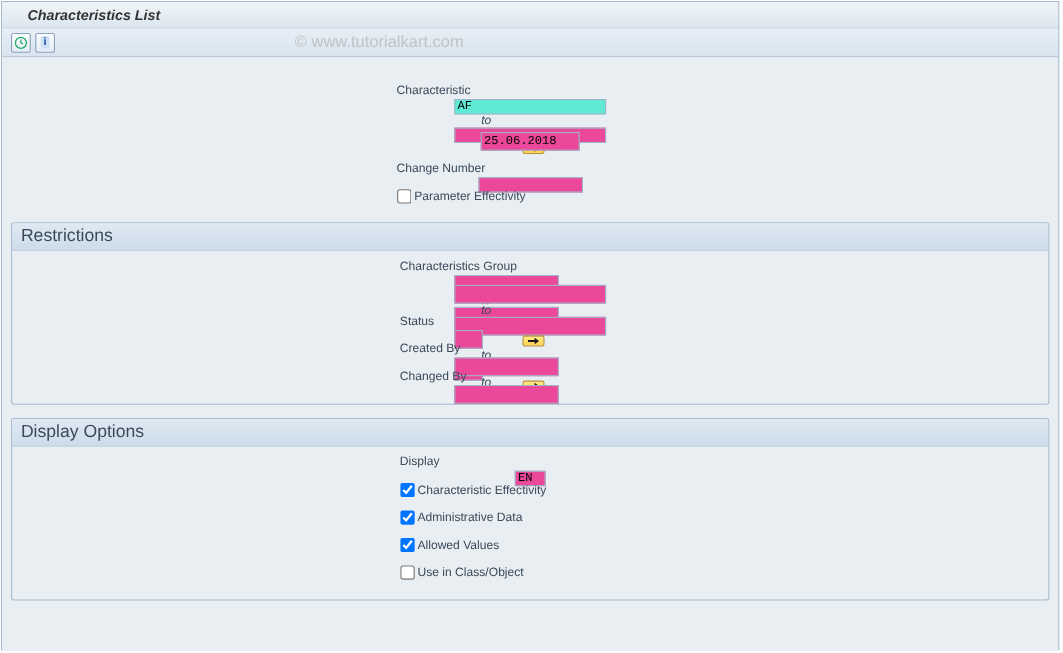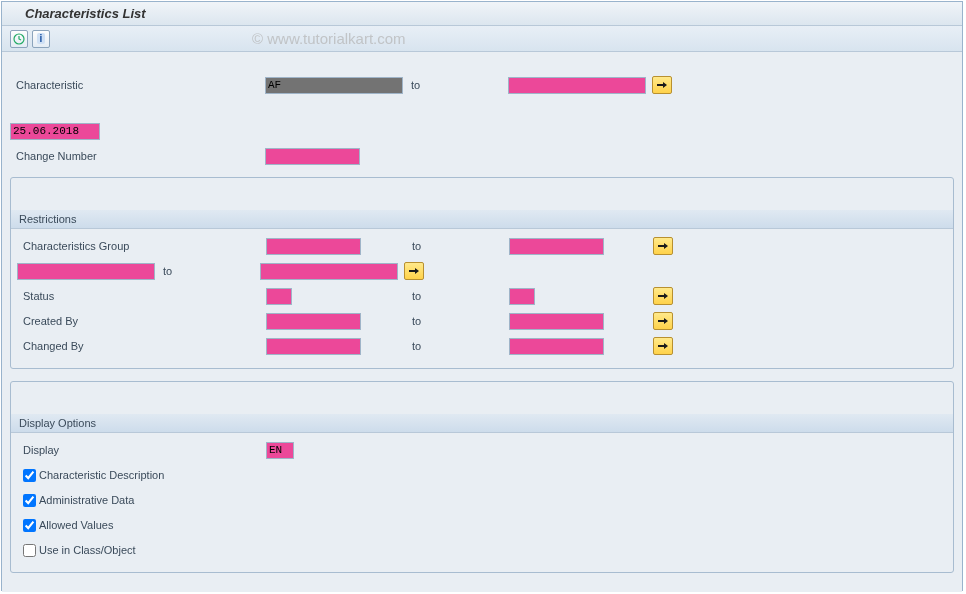--- a/index.html
+++ b/index.html
@@ -46,62 +46,64 @@
   background: linear-gradient(to bottom, #fdfdfd, #e4ecf4);
   border-radius: 2px;
   display: inline-flex;
   align-items: center;
   justify-content: center;
   cursor: pointer;
   font-size: 10px;
 }
 .watermark {
   position: absolute;
-  left: 250px;
+  left: 266px;
   top: 4px;
   color: rgba(180,180,180,0.7);
   font-size: 15px;
   pointer-events: none;
 }
 .content {
   background: #e9eef3;
   padding: 8px 8px;
   height: calc(100% - 48px);
 }
 .field-row {
   display: flex;
   align-items: center;
   margin-bottom: 3px;
   height: 22px;
+  flex-direction: column;
 }
 .field-row.mb-large { margin-bottom: 24px; }
 .field-label {
   width: 255px;
   padding: 2px 6px;
   color: #3a4a5a;
   background: transparent;
 }
 .sel-input {
   height: 17px;
   border: 1px solid #9fb4c8;
   background: #ec4899;
   font-family: "Courier New", monospace;
   font-size: 11px;
   padding: 0 2px;
 }
-.sel-input.highlight { background: #737373; }
+.sel-input.highlight { background: #5eead4; }
 .w-large { width: 138px; }
 .w-date { width: 90px; }
 .w-med { width: 95px; }
 .w-sm { width: 26px; }
 .w-lang { width: 28px; }
 .to-label {
   width: 105px;
   padding-left: 8px;
   color: #3a4a5a;
+  font-style: italic;
 }
 .multi-btn {
   width: 20px;
   height: 18px;
   margin-left: 6px;
   border: 1px solid #b89030;
   background: linear-gradient(to bottom, #ffe98a, #ffd24a);
   border-radius: 2px;
   display: inline-flex;
   align-items: center;
@@ -122,22 +124,21 @@
   border-radius: 3px;
   margin: 10px 0 12px 0;
   background: #e9eef3;
   overflow: hidden;
 }
 .group-header {
   background: linear-gradient(to bottom, #e0e9f2, #cddceb);
   border-bottom: 1px solid #b8c8d8;
   padding: 3px 8px;
   color: #3a4a5a;
-  font-size: 11px;
-  margin-top: 32px;
+  font-size: 16px;
 }
 .group-body {
   padding: 6px 6px 8px 6px;
 }
 .group-body .field-label {
   width: 249px;
 }
 </style>
 </head>
 <body>
@@ -177,20 +178,26 @@
       </button>
     </div>
 
     <div class="field-row">
       <input class="sel-input w-date" value="25.06.2018" style="">
     </div>
     <div class="field-row">
       <div class="field-label">Change Number</div>
       <input class="sel-input w-med" value="" style="">
     </div>
+    <div class="field-row">
+      <div class="field-label checkbox-cell">
+        <input type="checkbox" style="">
+        <span>Parameter Effectivity</span>
+      </div>
+    </div>
 
     <div class="group">
       <div class="group-header">Restrictions</div>
       <div class="group-body" id="restrictions-body">
           <div class="field-row">
             <div class="field-label">Characteristics Group</div>
             <div style="width:138px;display:flex">
               <input class="sel-input w-med" value="" style="">
             </div>
             <div class="to-label">to</div>
@@ -269,21 +276,21 @@
       <div class="group-header">Display Options</div>
       <div class="group-body">
         <div class="field-row">
           <div class="field-label">Display</div>
           <input class="sel-input w-lang" value="EN" style="">
         </div>
         <div id="display-opts">
             <div class="field-row">
               <div class="field-label checkbox-cell">
                 <input type="checkbox" checked="" style="">
-                <span>Characteristic Description</span>
+                <span>Characteristic Effectivity</span>
               </div>
             </div>
             <div class="field-row">
               <div class="field-label checkbox-cell">
                 <input type="checkbox" checked="" style="">
                 <span>Administrative Data</span>
               </div>
             </div>
             <div class="field-row">
               <div class="field-label checkbox-cell">

